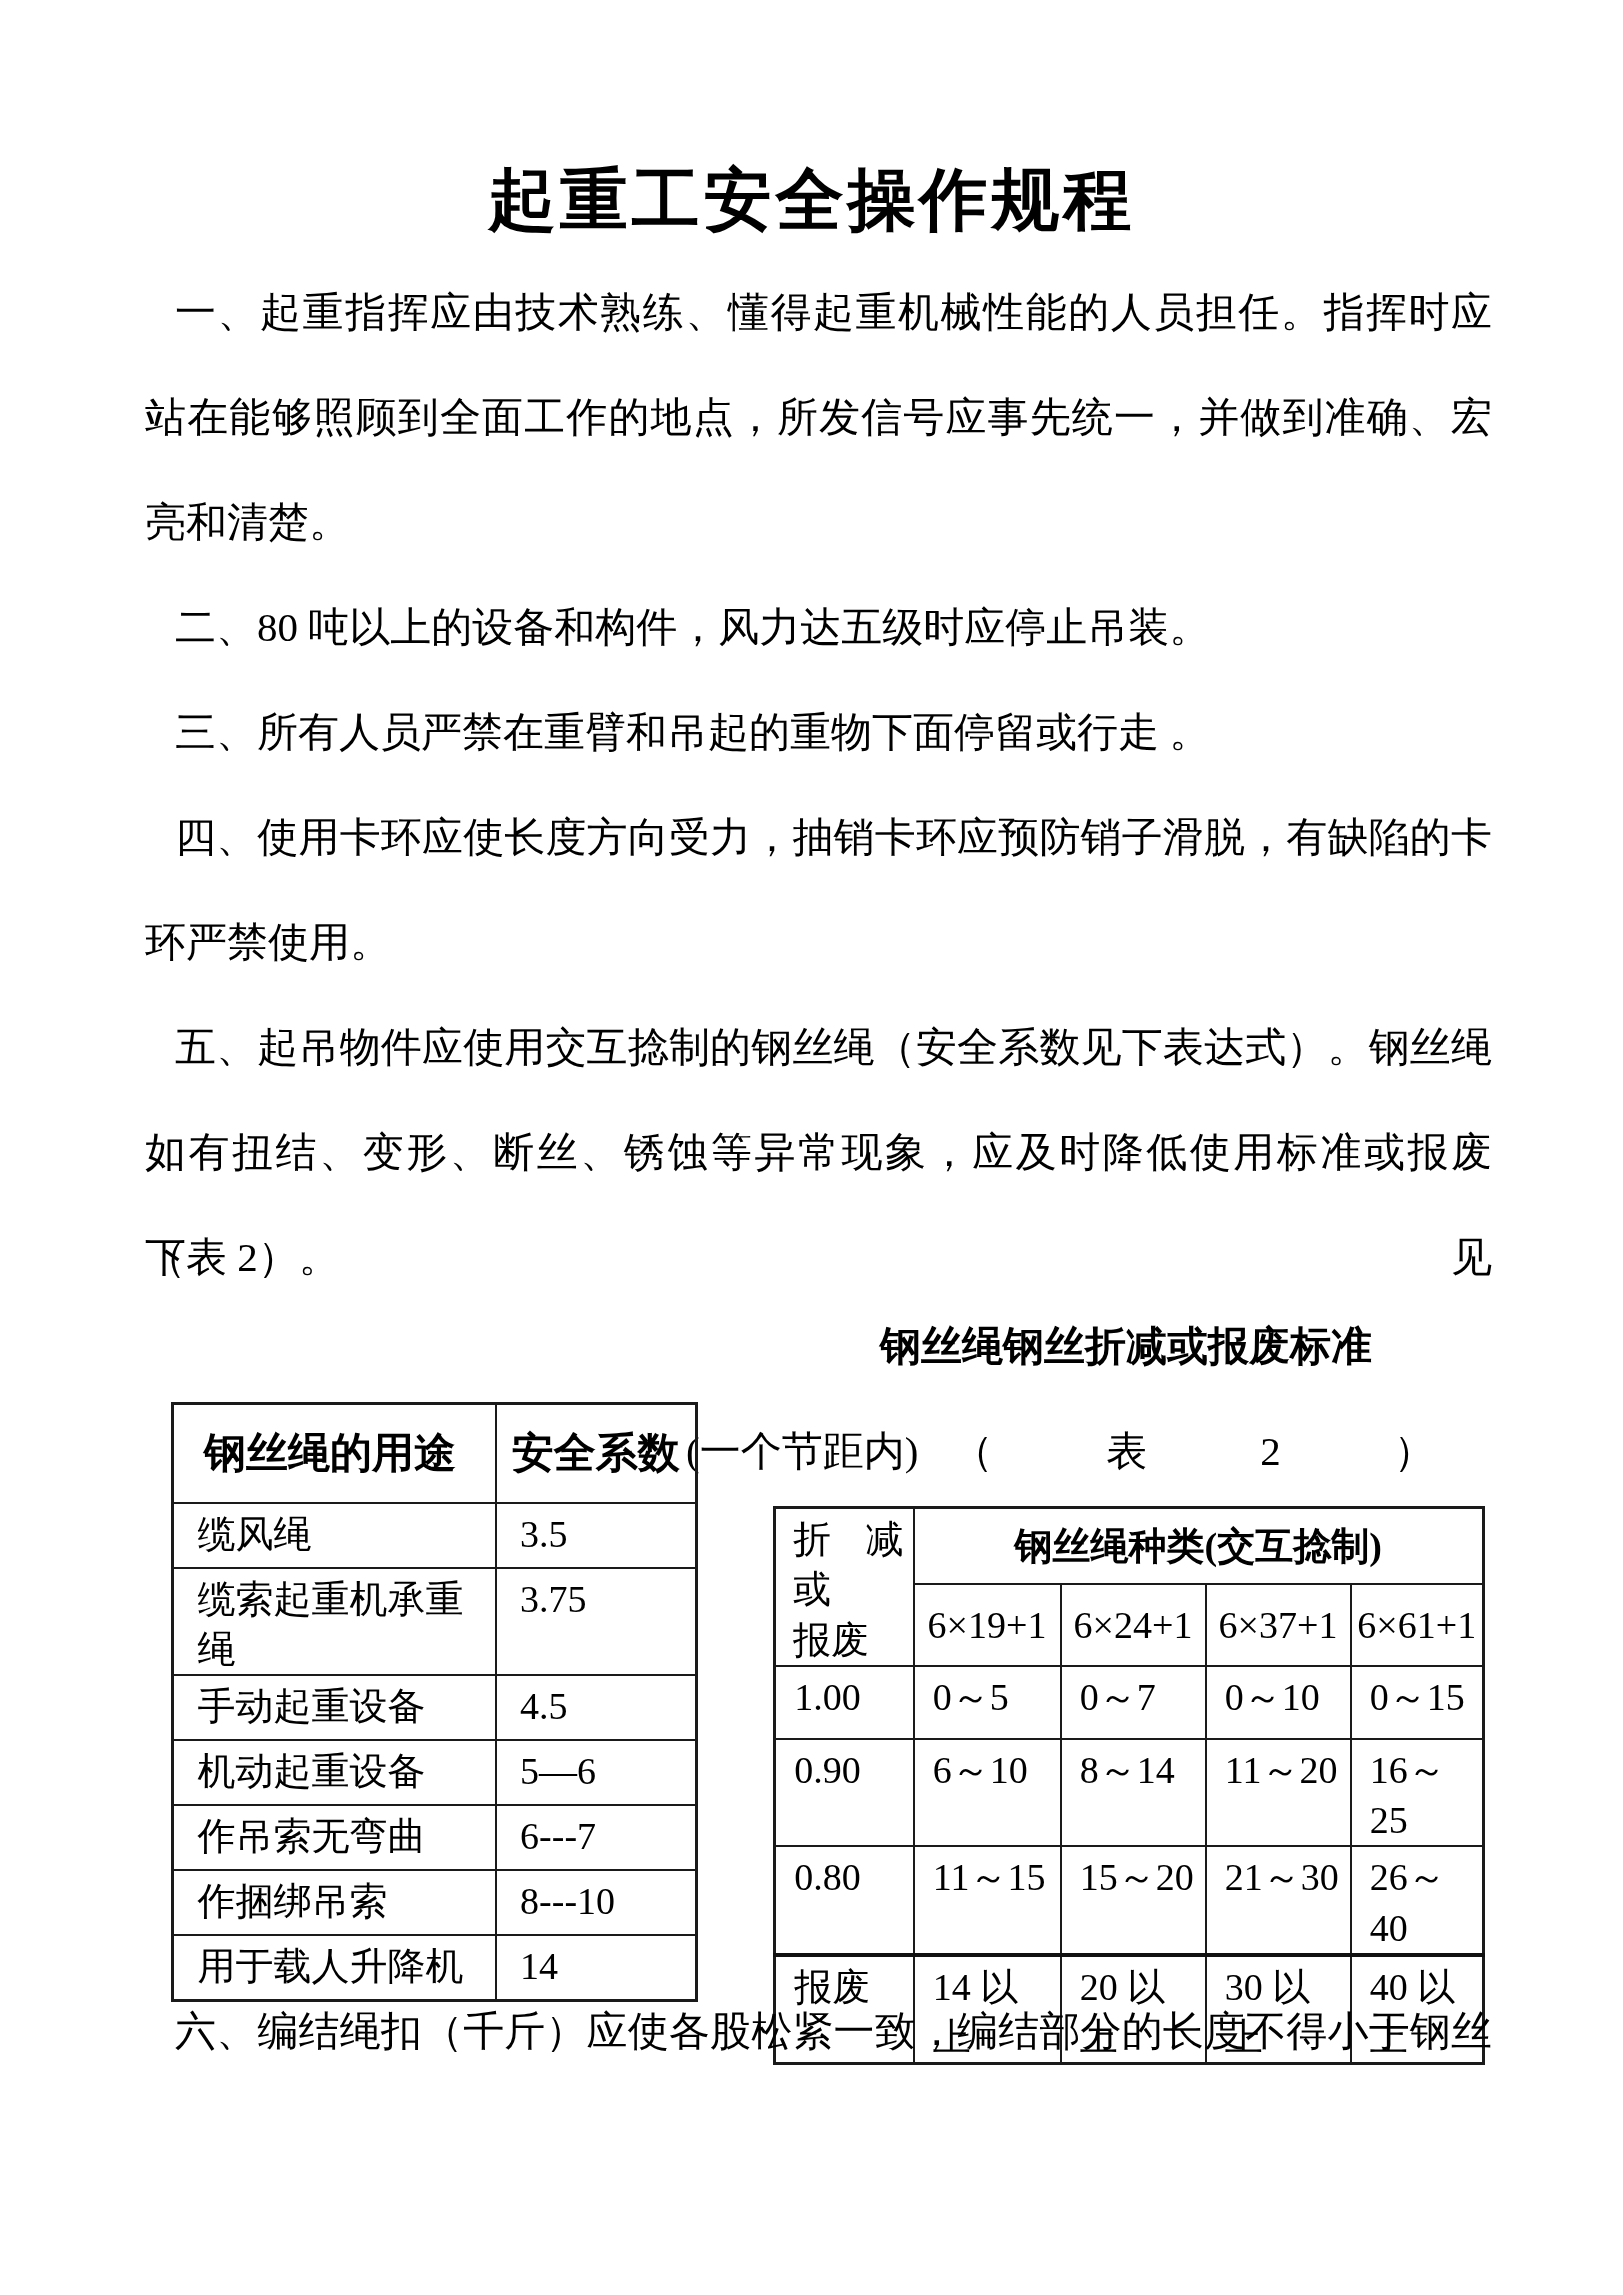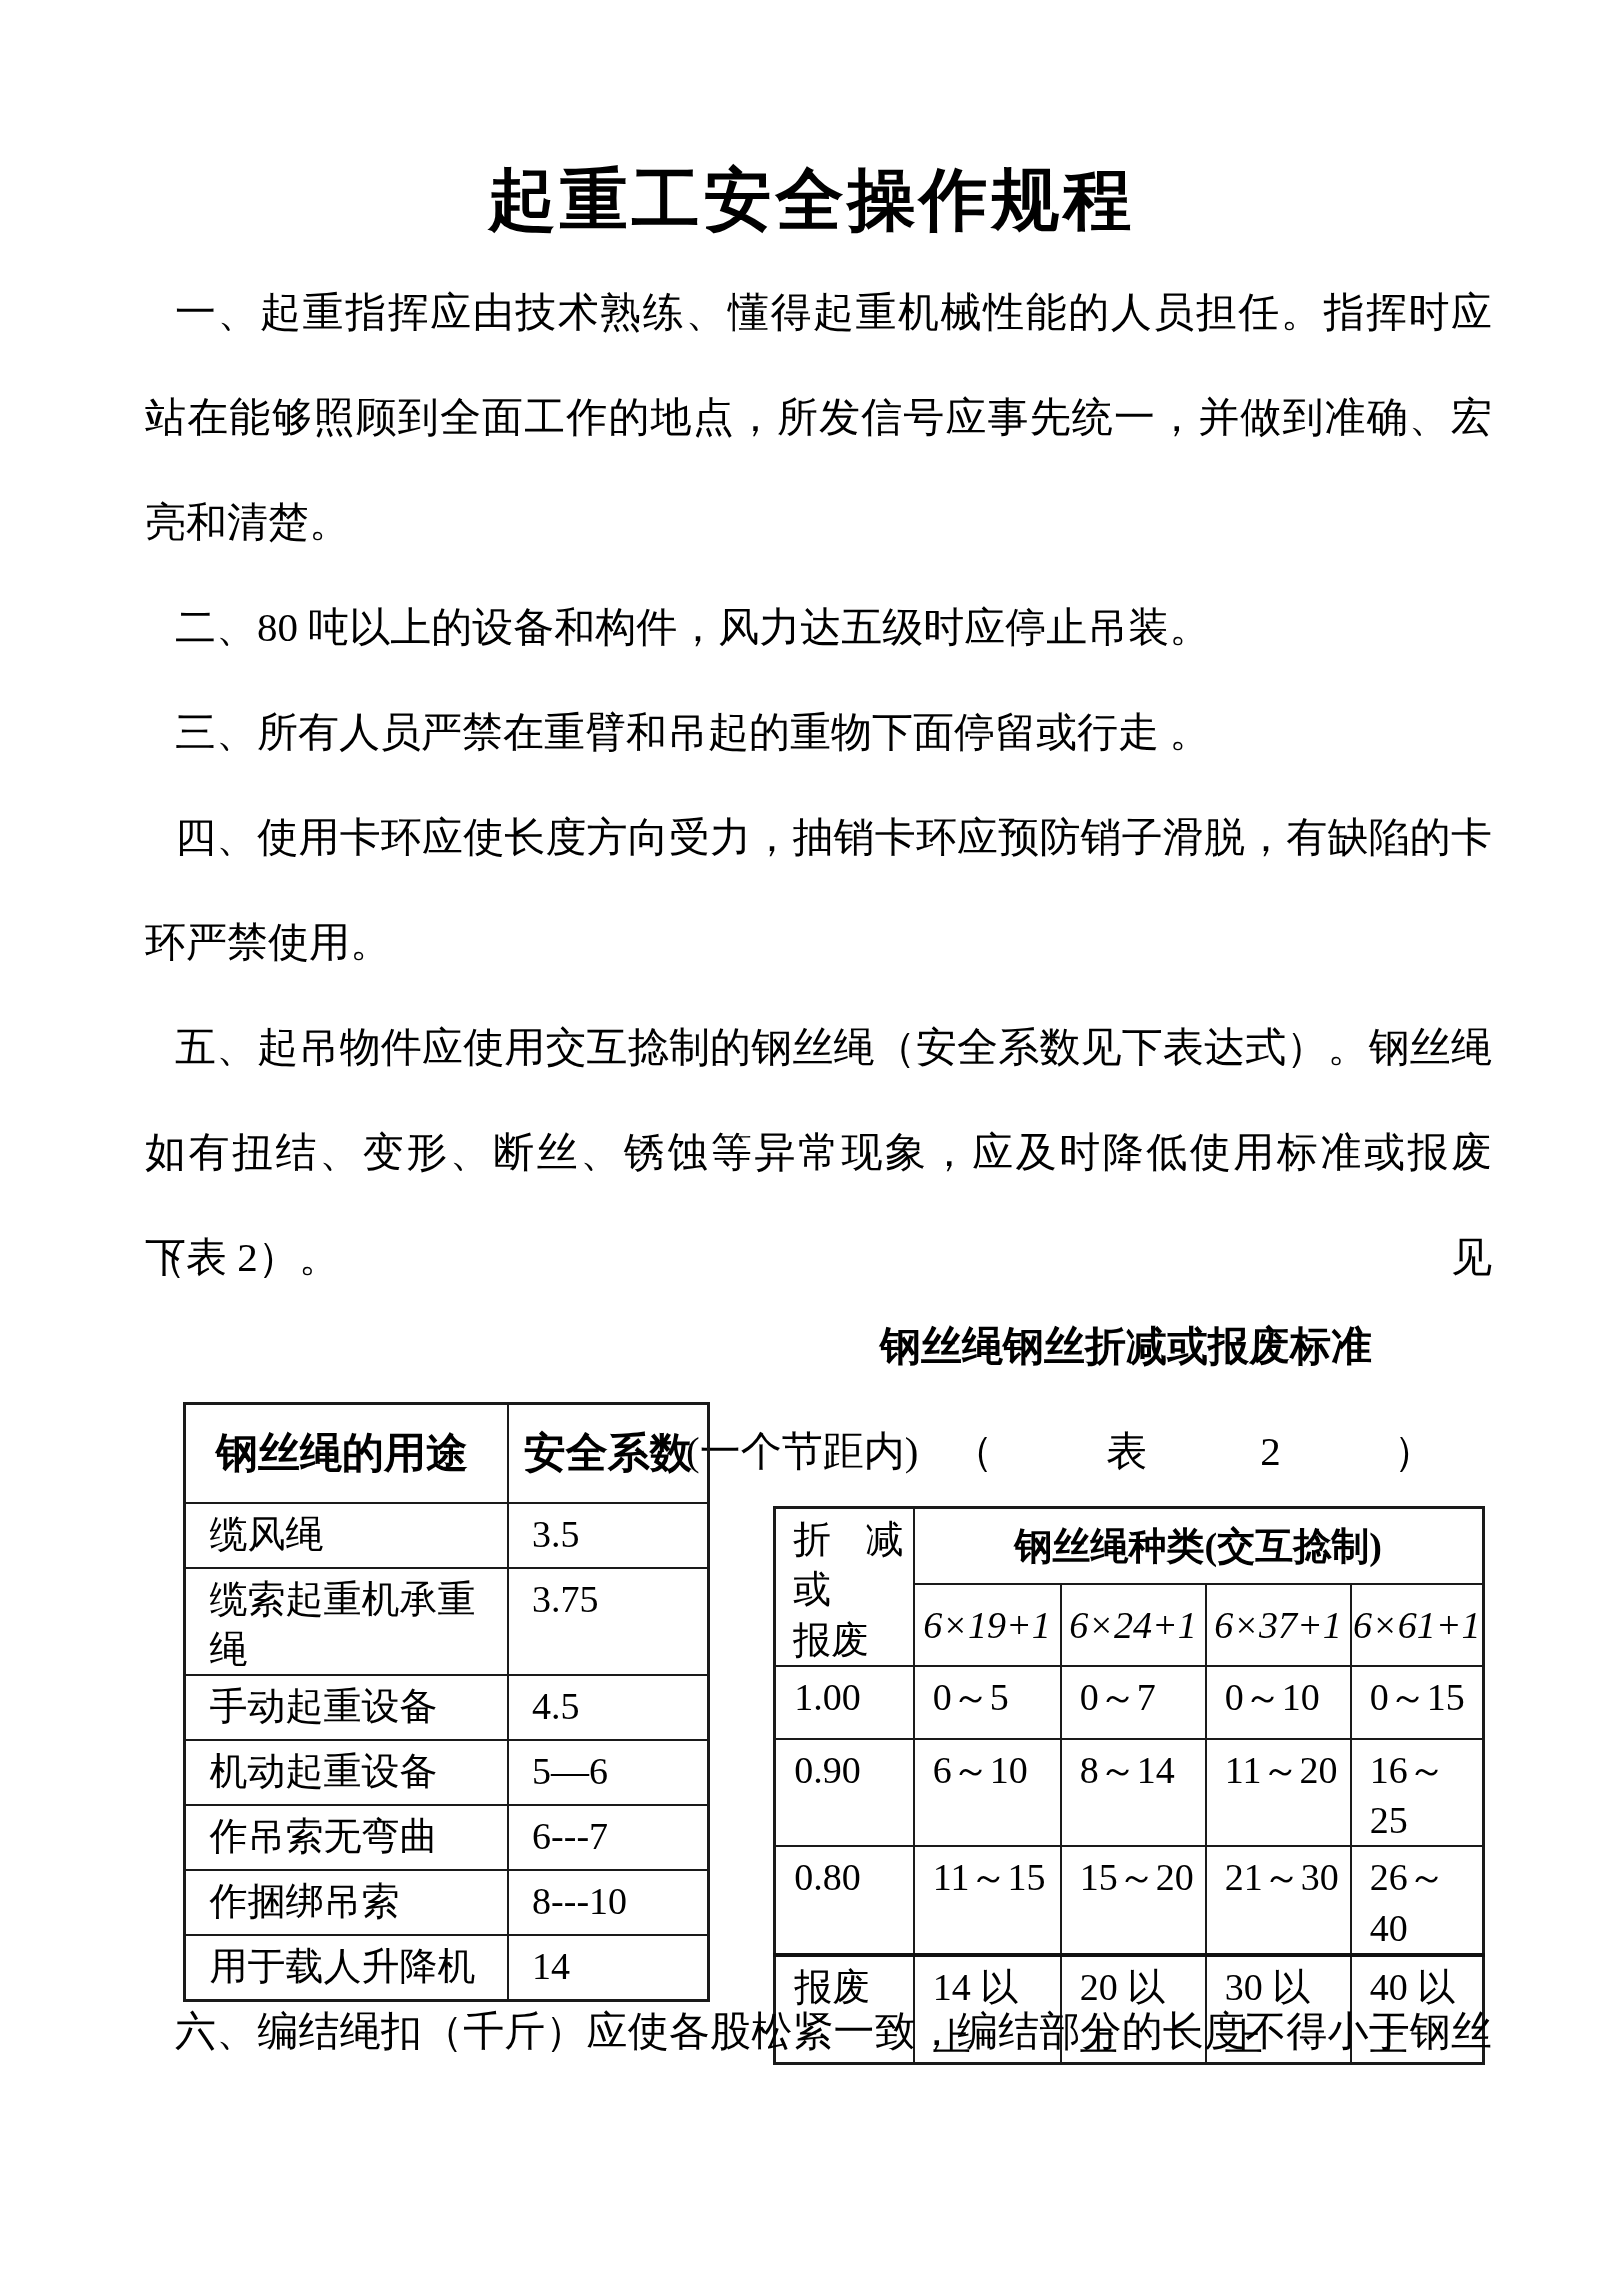--- a/index.html
+++ b/index.html
@@ -39,37 +39,37 @@
     position:absolute; left:686px; top:1429px;
     font-size:41px; line-height:1.1; white-space:nowrap;
   }
   .t2-note .g1 { margin-left:34px; }
   .t2-note .g2 { margin-left:113px; }
 
   table { border-collapse:collapse; table-layout:fixed; position:absolute; }
   td { padding:0; vertical-align:top; font-size:38px; line-height:1.32; }
 
   
-  .t1 { left:183px; top:1402px; width:523px; border:3.9px solid #1a1a1a; }
+  .t1 { left:171px; top:1402px; width:523px; border:3.9px solid #1a1a1a; }
   .t1 td { border:2px solid #1a1a1a; }
   .t1 .hrow { height:99px; }
   .t1 .hrow td {
     vertical-align:middle; font-weight:bold; font-size:42px;
   }
   .t1 .hc1 { padding-left:30px; }
   .t1 .hc2 { text-align:center; }
   .t1 tr { height:65px; }
   .t1 .c1 { padding:5.2px 6.5px 0 23.6px; }
   .t1 .c2 { padding:5.2px 6.5px 0 23.6px; }
 
   
   .t2 { left:773px; top:1506px; width:709px; border:3.9px solid #1a1a1a; }
   .t2 td { border:2px solid #1a1a1a; }
   .t2 .r1 { height:73px; }
-  .t2 .r2 { height:77px;font-style:italic; }
+  .t2 .r2 { height:77px; }
   .t2 .dr { height:73px; }
   .t2 .corner { padding:5.2px 6.5px 0 17px; }
   .corner-l1 { display:flex; justify-content:space-between; padding-right:2.6px; }
   .t2 .span-head { text-align:center; vertical-align:middle;font-weight:bold; }
   .t2 .colhead { text-align:center; vertical-align:middle; }
   .t2 .dcell { padding:5.2px 5.2px 0 18.3px; }
   .t2 .scrap-row td { border-top:4.6px solid #111; }
 </style>
 </head>
 <body>

